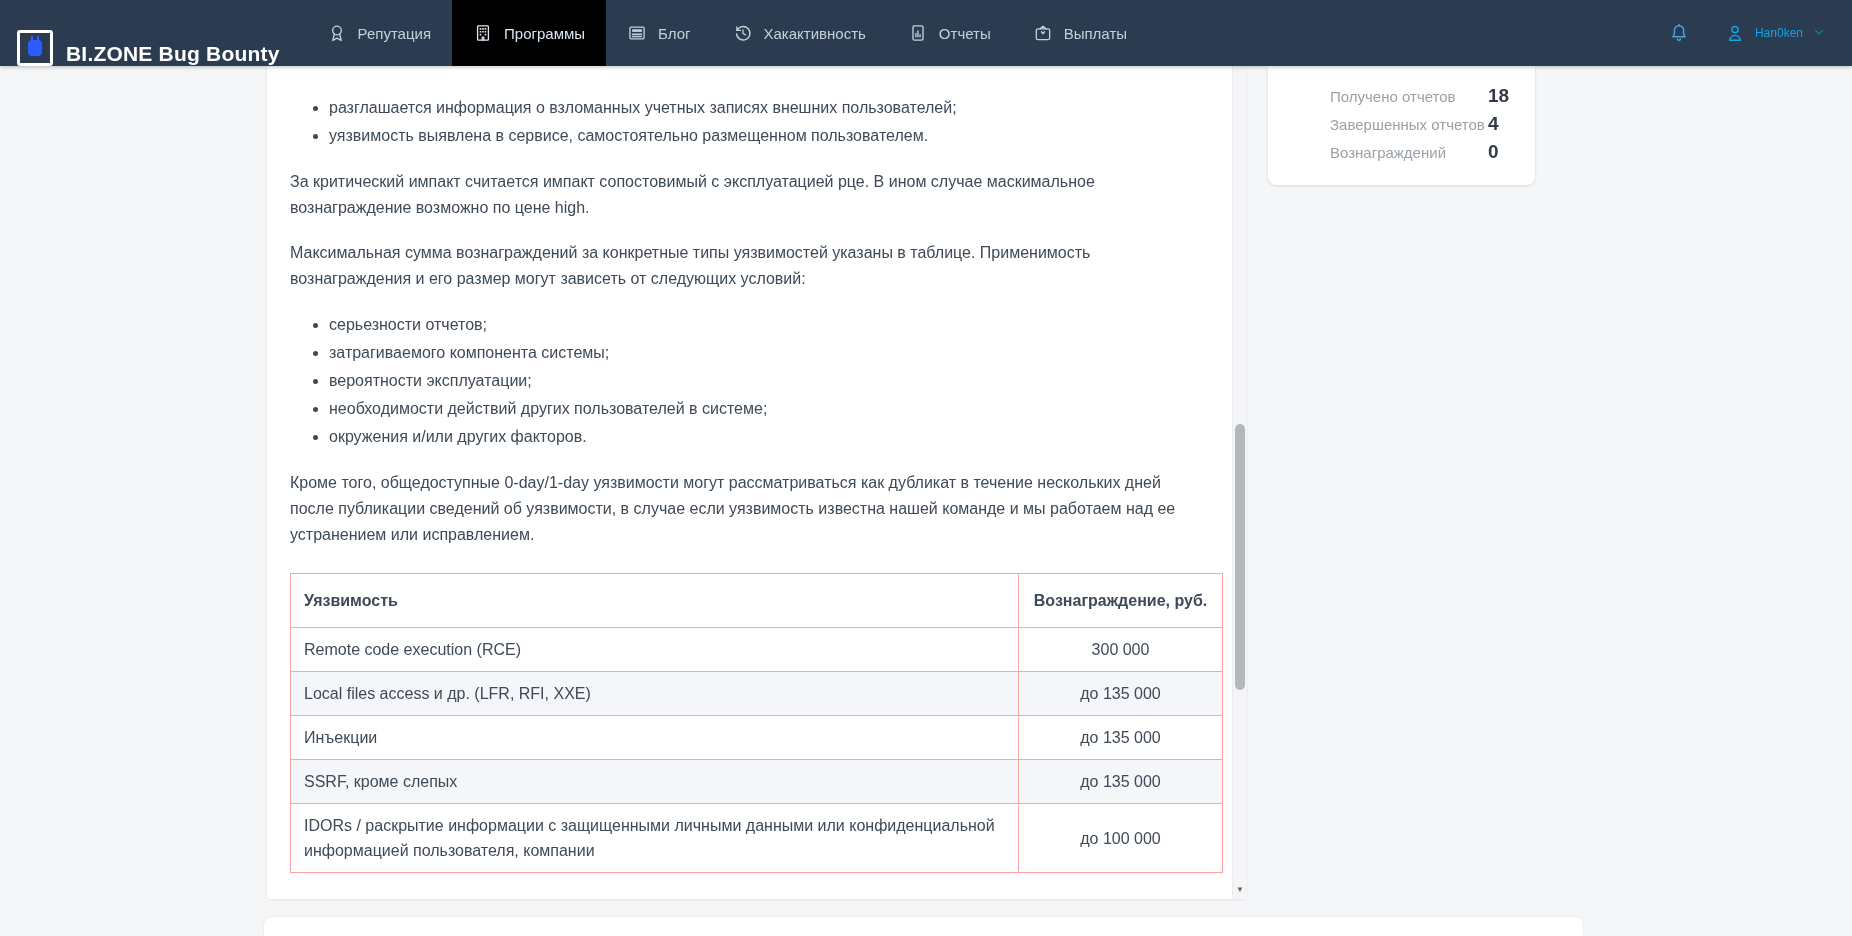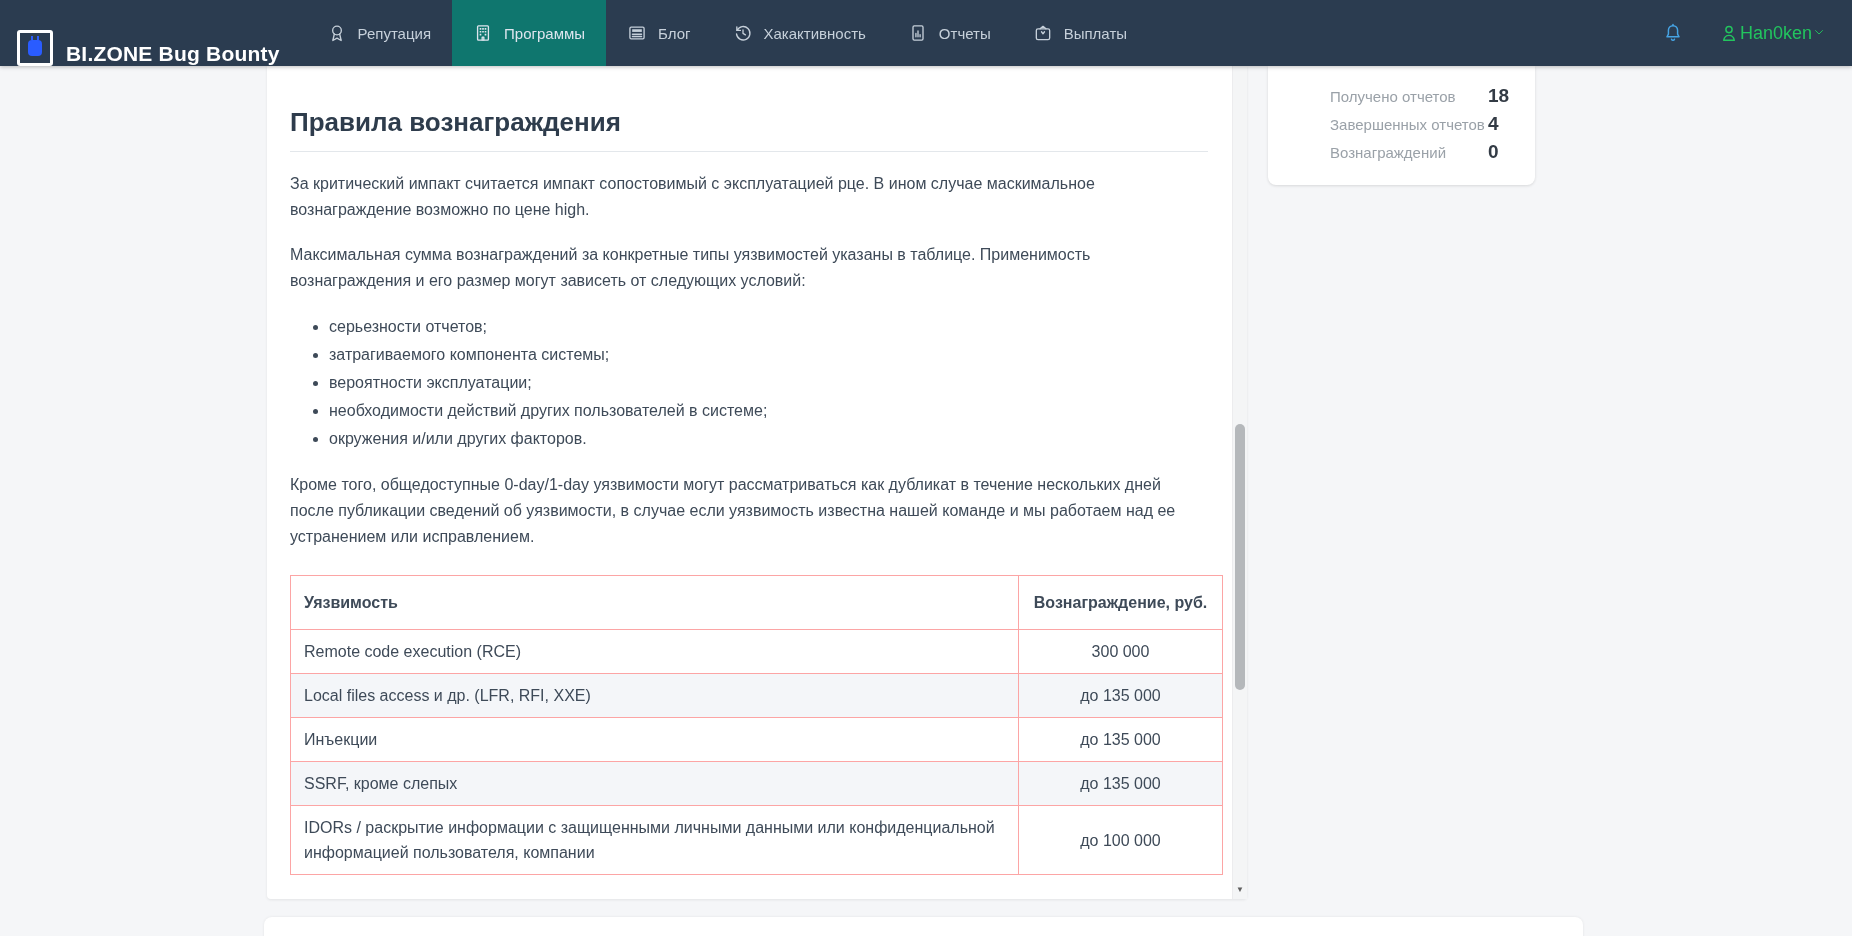--- a/index.html
+++ b/index.html
@@ -16,26 +16,26 @@
   }
   .brand{display:flex;align-items:flex-end;gap:13px;padding:0 26px 0 17px;cursor:pointer;}
   .logo-box{width:36px;height:36px;border:3px solid #ffffff;border-radius:3px;
     display:flex;align-items:center;justify-content:center;box-sizing:border-box;}
   .logo-bug{width:14px;height:16px;background:#2a5cff;border-radius:4px;position:relative;}
   .logo-bug::before,.logo-bug::after{content:"";position:absolute;top:-4px;width:2px;height:4px;background:#2a5cff;}
   .logo-bug::before{left:3px;}.logo-bug::after{right:3px;}
   .brand-name{color:#fff;font-size:21px;font-weight:bold;letter-spacing:.2px;white-space:nowrap;}
   .nav-items{display:flex;align-items:stretch;}
   .nav-item{display:flex;align-items:center;gap:11px;padding:0 21px;font-size:15px;cursor:pointer;white-space:nowrap;}
-  .nav-item.active{background:#0f766e;color:#dde5ee;text-align:right;}
+  .nav-item.active{background:#000000;color:#dde5ee;text-align:right;}
   .nav-item svg{width:20px;height:20px;stroke:currentColor;fill:none;stroke-width:1.6;stroke-linecap:round;stroke-linejoin:round;}
   .nav-right{margin-left:auto;display:flex;align-items:center;gap:34px;padding-right:26px;}
   .bell-btn{cursor:pointer;display:flex;align-items:center;color:#46a4e4;}
   .bell-btn svg{width:22px;height:22px;stroke:currentColor;fill:none;stroke-width:1.6;stroke-linecap:round;stroke-linejoin:round;}
-  .user-menu{display:flex;align-items:center;color:#22c55e;font-size:18px;cursor:pointer;}
+  .user-menu{display:flex;align-items:center;gap:9px;color:#0ea5e9;font-size:12px;cursor:pointer;}
   .user-menu svg{width:22px;height:22px;stroke:currentColor;fill:none;stroke-width:1.6;stroke-linecap:round;stroke-linejoin:round;}
   .chev svg{width:14px;height:14px;}
   
   .main-panel{
     position:absolute;left:267px;top:66px;width:980px;height:833px;
     background:#ffffff;border-radius:0 0 4px 4px;
     box-shadow:0 1px 3px rgba(0,0,0,.08);
   }
   .content{
     position:absolute;left:0;top:0;width:965px;height:833px;box-sizing:border-box;
@@ -156,22 +156,26 @@
             <path d="M6 9.5l6 6 6-6"></path>
           </svg>
       </span>
     </div>
   </div>
 </header>
 
 <section class="main-panel">
   <div class="content">
 
-
-    <h2 class="section-title">Правила вознаграждения</h2>
+    <ul class="intro-list">
+
+    <li>разглашается информация о взломанных учетных записях внешних пользователей;</li>
+        <li>уязвимость выявлена в сервисе, самостоятельно размещенном пользователем.</li>
+      </ul>
+
 
     <p>За критический импакт считается импакт сопостовимый с эксплуатацией рце. В ином случае маскимальное вознаграждение возможно по цене high.</p>
     <p>Максимальная сумма вознаграждений за конкретные типы уязвимостей указаны в таблице. Применимость вознаграждения и его размер могут зависеть от следующих условий:</p>
 
     <ul class="cond-list">
 
     <li>серьезности отчетов;</li>
         <li>затрагиваемого компонента системы;</li>
         <li>вероятности эксплуатации;</li>
         <li>необходимости действий других пользователей в системе;</li>

